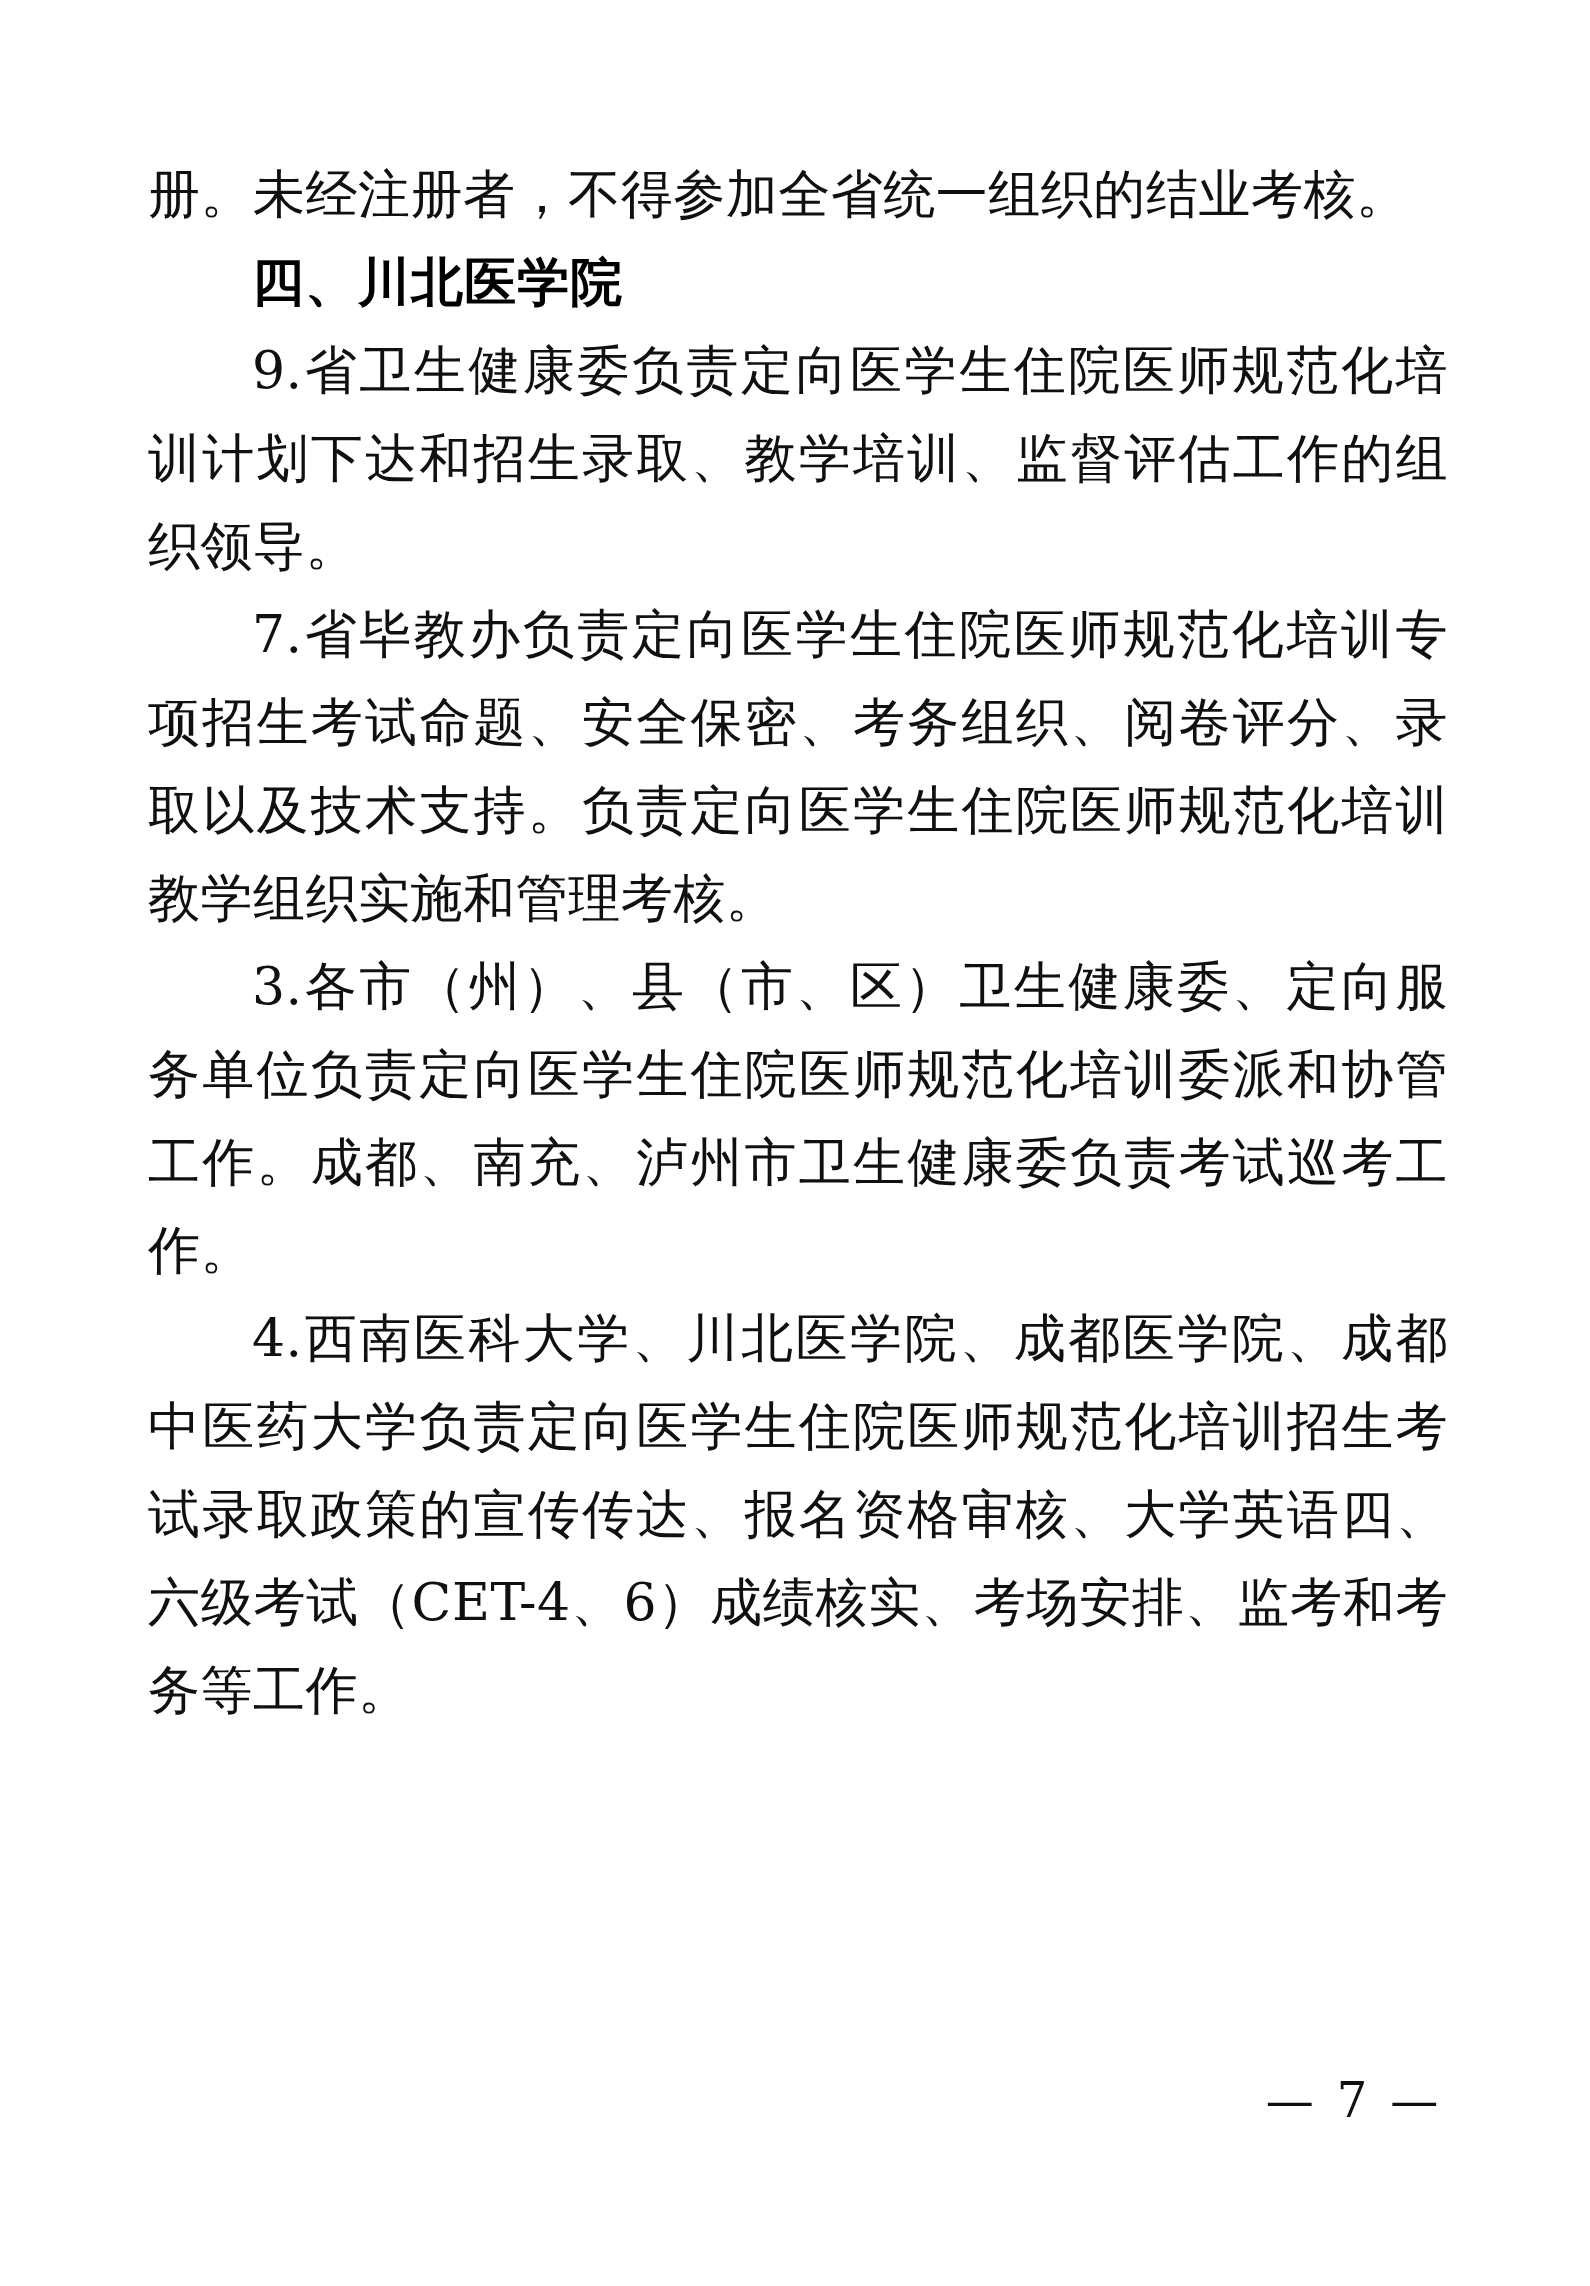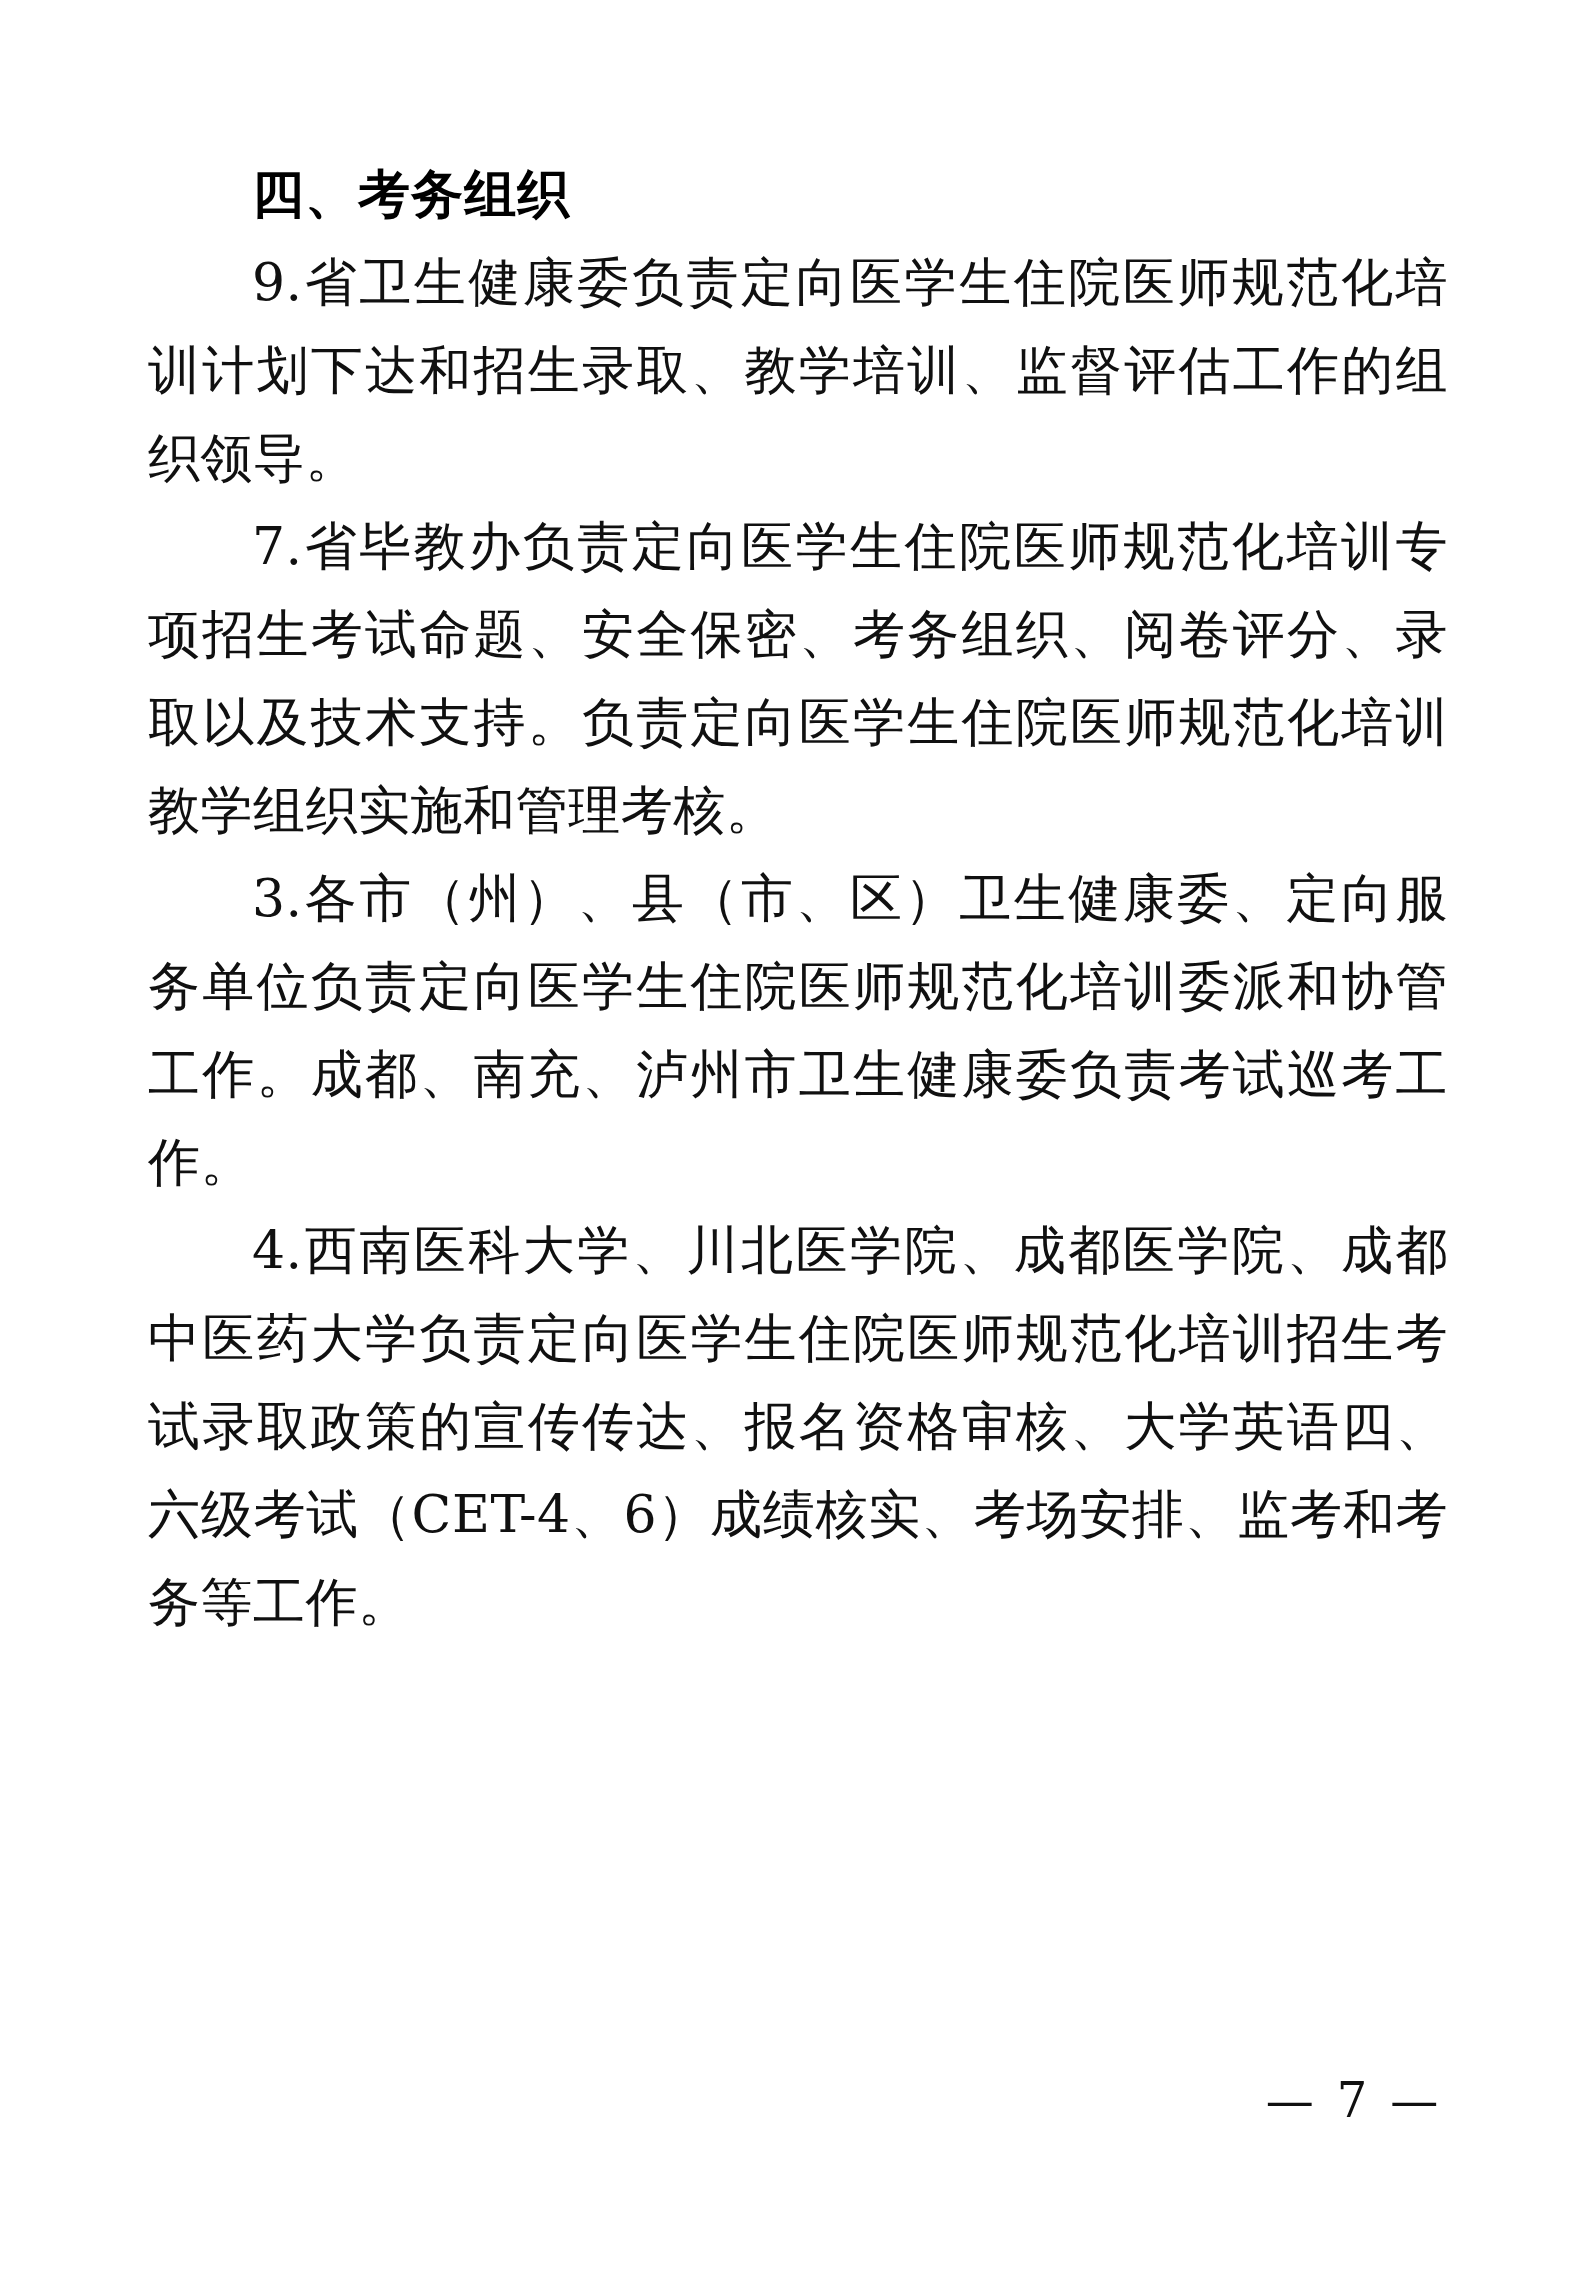--- a/index.html
+++ b/index.html
@@ -64,24 +64,25 @@
     letter-spacing: 0.08em;
   }
 </style>
 </head>
 <body>
 
 <div class="page">
 
   <div class="content">
 
+    <p class="para">册。未经注册者，不得参加全省统一组织的结业考核。</p>
 
 
 
-    <p class="heading">四、考务组织</p>
+    <p class="heading">四、川北医学院</p>
 
     <p class="para indent">9.省卫生健康委负责定向医学生住院医师规范化培训计划下达和招生录取、教学培训、监督评估工作的组织领导。</p>
 
     <p class="para indent">7.省毕教办负责定向医学生住院医师规范化培训专项招生考试命题、安全保密、考务组织、阅卷评分、录取以及技术支持。负责定向医学生住院医师规范化培训教学组织实施和管理考核。</p>
 
     <p class="para indent">3.各市（州）、县（市、区）卫生健康委、定向服务单位负责定向医学生住院医师规范化培训委派和协管工作。成都、南充、泸州市卫生健康委负责考试巡考工作。</p>
 
     <p class="para indent">4.西南医科大学、川北医学院、成都医学院、成都中医药大学负责定向医学生住院医师规范化培训招生考试录取政策的宣传传达、报名资格审核、大学英语四、六级考试（CET-4、6）成绩核实、考场安排、监考和考务等工作。</p>
 
   </div>

